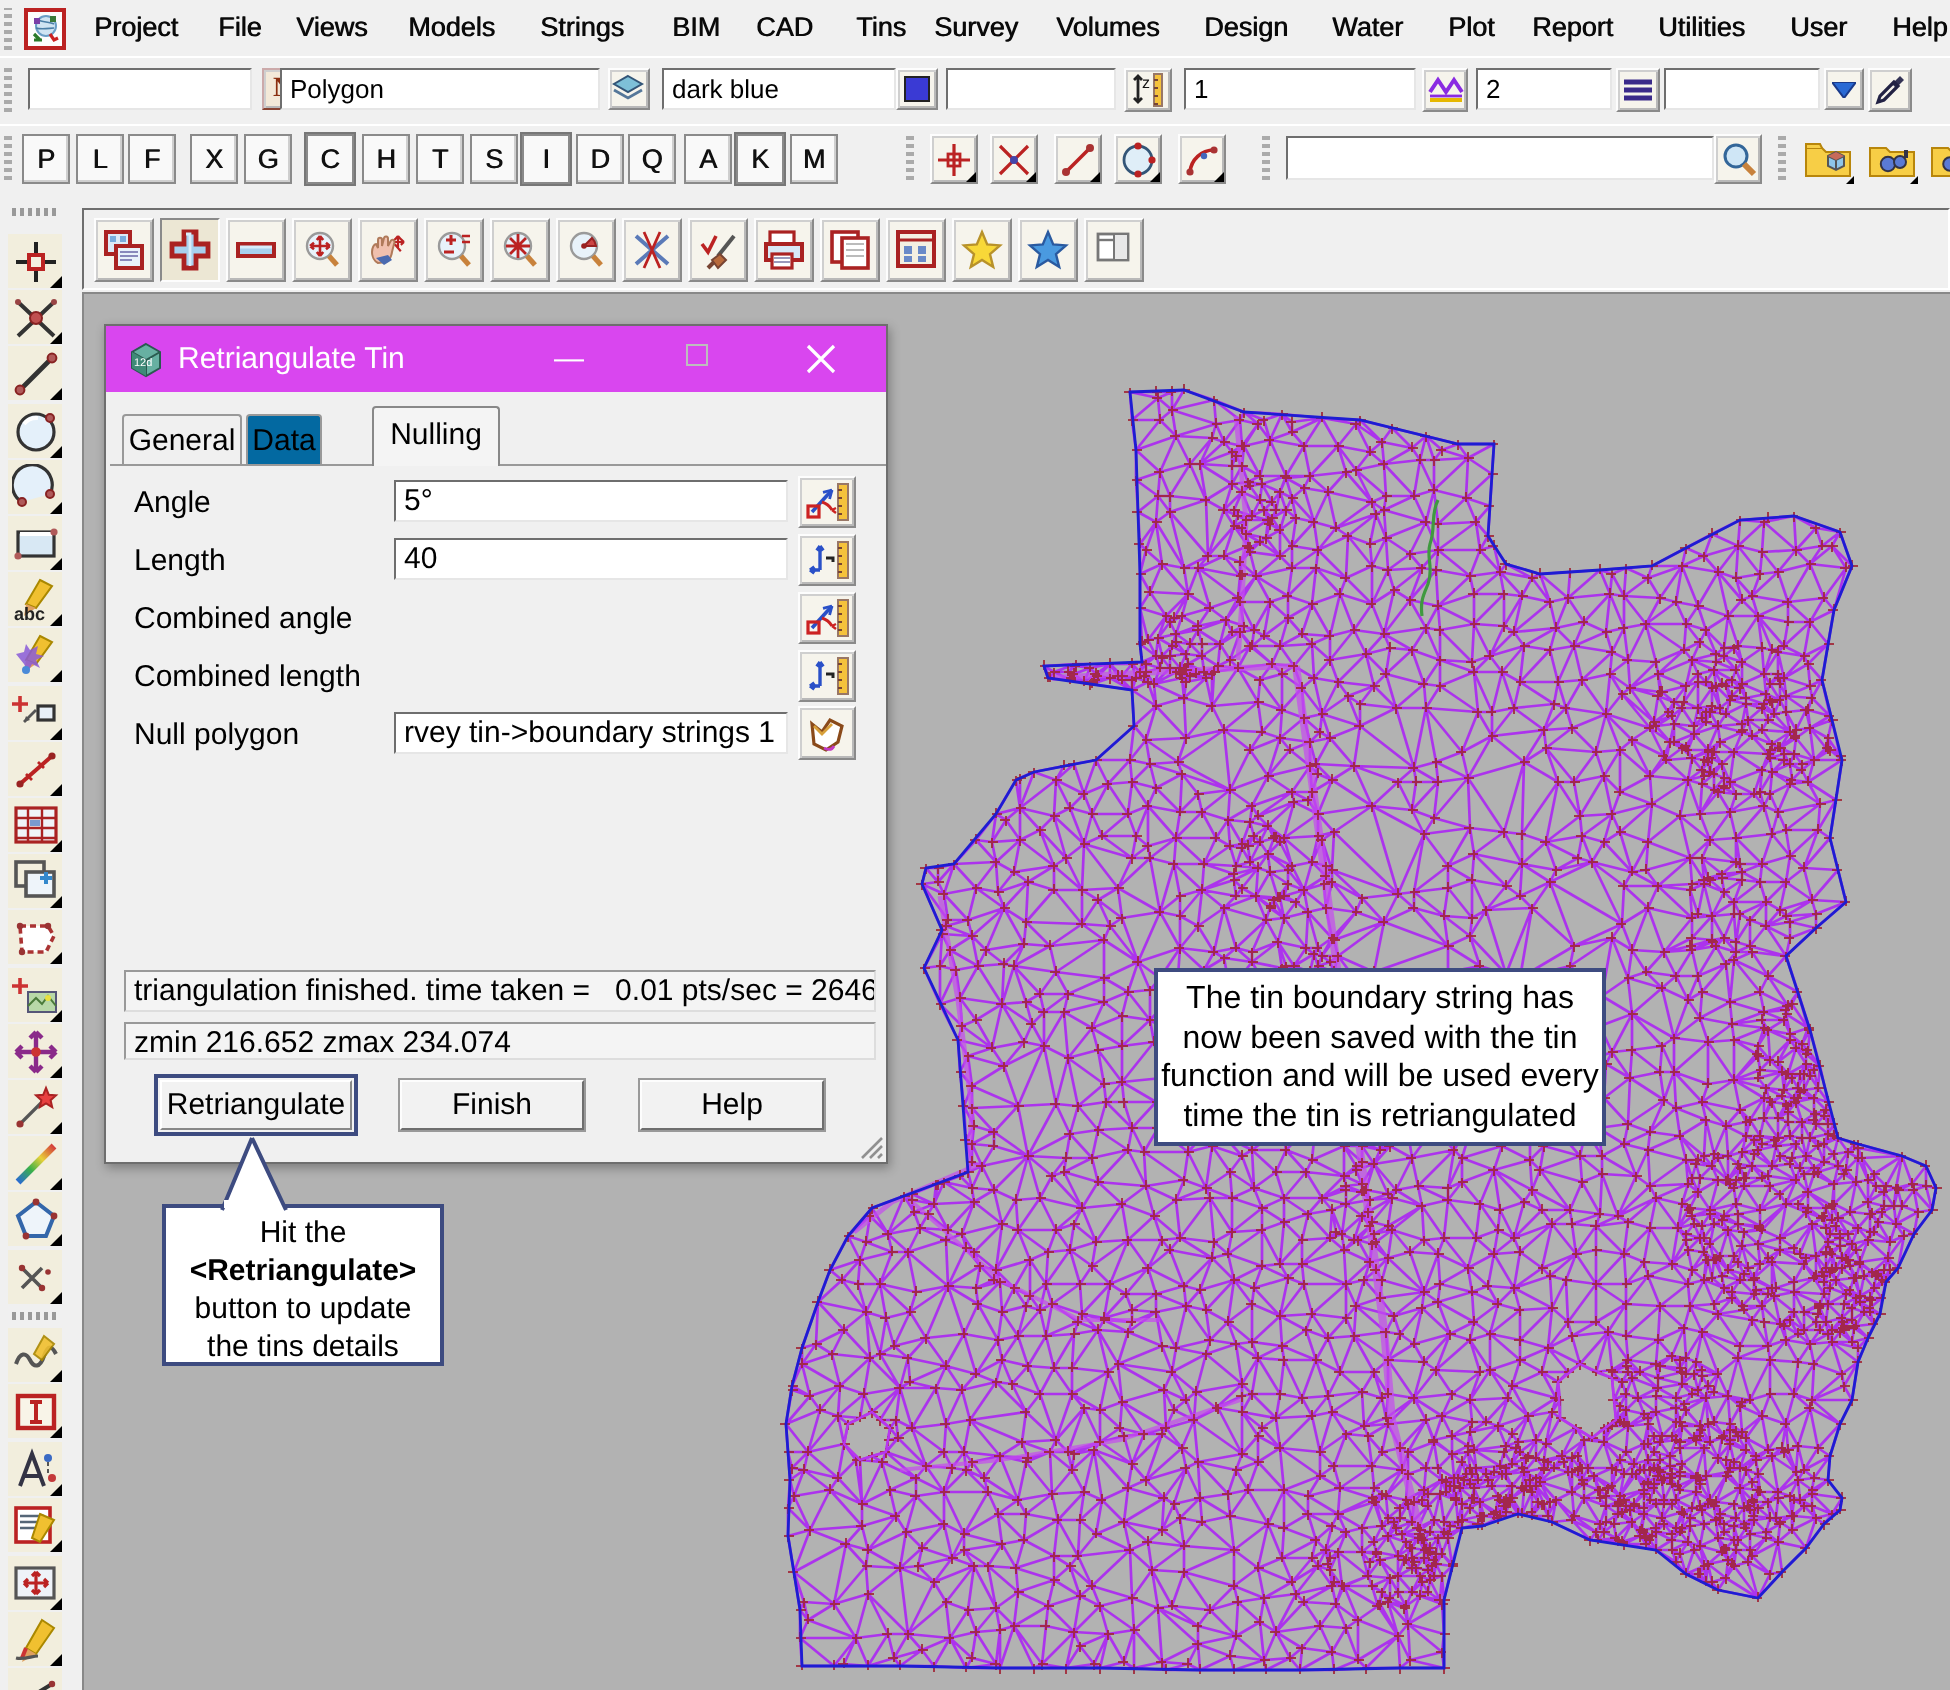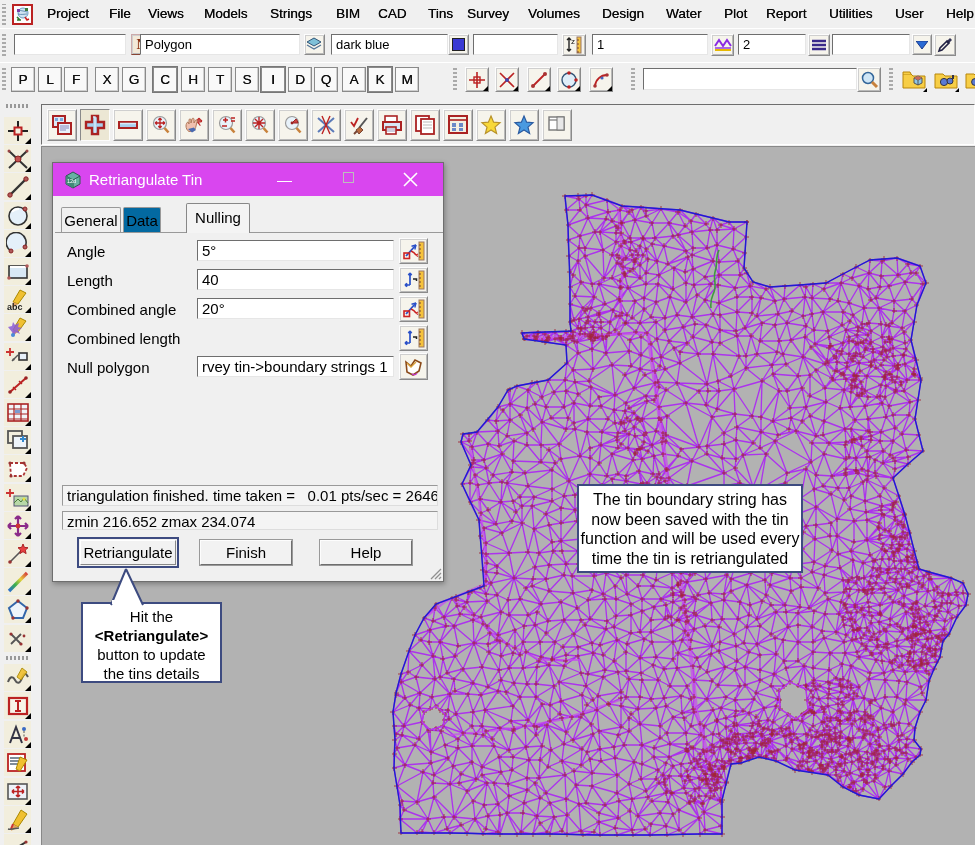--- a/index.html
+++ b/index.html
@@ -570,21 +570,20 @@
   <div class="abs" style="left:133px;top:40px;width:64px;height:30px;background:#f4f4f4;border:1px solid #888;border-bottom:none;border-radius:2px 2px 0 0;text-align:center;line-height:27px;font-size:15px;z-index:2">Nulling</div>
   <div class="abs" style="left:2px;top:69px;width:388px;height:1px;background:#999"></div>
 
   <div class="abs" style="left:14px;top:80px;font-size:15px">Angle</div>
   <div class="abs" style="left:14px;top:109px;font-size:15px">Length</div>
   <div class="abs" style="left:14px;top:138px;font-size:15px">Combined angle</div>
   <div class="abs" style="left:14px;top:167px;font-size:15px">Combined length</div>
   <div class="abs" style="left:14px;top:196px;font-size:15px">Null polygon</div>
   <div class="inp" style="font-size:15px;left:144px;top:77px;width:197px;height:21px">5°</div>
   <div class="inp" style="font-size:15px;left:144px;top:106px;width:197px;height:21px">40</div>
-  <div class="inp" style="font-size:15px;left:144px;top:135px;width:197px;height:21px">20°</div>
   <div class="inp" style="font-size:15px;left:144px;top:193px;width:197px;height:21px">rvey tin-&gt;boundary strings 1</div>
   <div class="btn3" style="left:346px;top:75px;width:29px;height:26px">
       <svg width="22" height="20">
         <rect x="16" y="1" width="5" height="18" fill="#f5c23c" stroke="#976"></rect>
         <path d="M16 4h2M16 8h2M16 12h2M16 16h2" stroke="#743"></path>
         <path d="M3 15L13 4" stroke="#2a50c8" stroke-width="1.8"></path>
         <path d="M13 4l-4.5 1.2M13 4l-1.2 4.5" stroke="#2a50c8" stroke-width="1.4"></path>
         <rect x="1" y="12" width="5.5" height="5.5" fill="none" stroke="#c22" stroke-width="1.6"></rect>
         <path d="M8 10a9 9 0 0 1 5 4" stroke="#c22" stroke-width="1.5" fill="none"></path>
         <path d="M13 14l2 1.5M13 14l2-1" stroke="#c22" stroke-width="1.2"></path>

